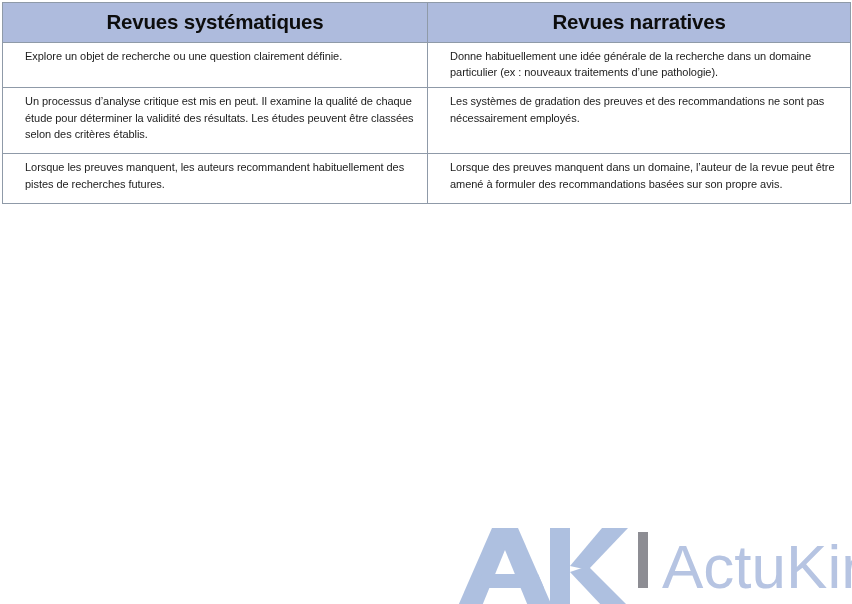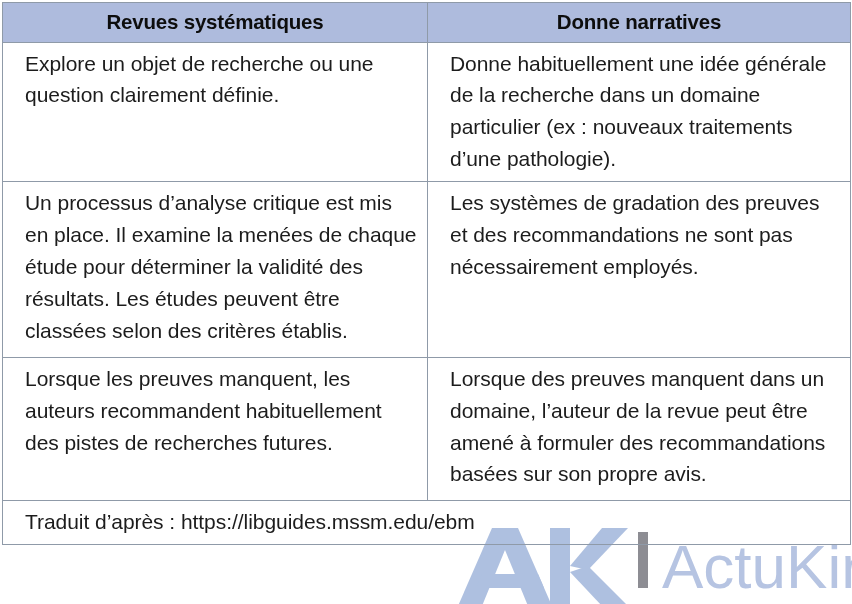--- a/index.html
+++ b/index.html
@@ -62,21 +62,21 @@
     text-align: center;
     font-weight: bold;
     font-size: 20.5px;
     line-height: 1.15;
     letter-spacing: -0.2px;
     padding: 7px 6px 8px 6px;
     color: #0d0d0d;
   }
 
   .cmp-table tbody td {
-    font-size: 21px;
+    font-size: 11px;
     line-height: 1.52;
     color: #1c1c1c;
     letter-spacing: -0.05px;
     padding-left: 22px;
   }
 
   .cmp-table tbody td.tall-pad { padding-bottom: 10px; }
 
   .footer-cell {
     font-size: 16.2px;
@@ -109,56 +109,53 @@
 
   <table class="cmp-table">
     <colgroup>
       <col class="c1">
       <col class="c2">
     </colgroup>
 
     <thead>
       <tr>
         <th>Revues systématiques</th>
-        <th>Donne narratives</th>
+        <th>Revues narratives</th>
       </tr>
     </thead>
 
     <tbody>
 
       <tr>
         <td>
           <p class="cell-text">Explore un objet de recherche ou une question clairement définie.</p>
         </td>
         <td>
           <p class="cell-text">Donne habituellement une idée générale de la recherche dans un domaine particulier (ex : nouveaux traitements d’une pathologie).</p>
         </td>
       </tr>
 
 
 
       <tr>
         <td class="tall-pad">
-          <p class="cell-text">Un processus d’analyse critique est mis en place. Il examine la menées de chaque étude pour déterminer la validité des résultats. Les études peuvent être classées selon des critères établis.</p>
+          <p class="cell-text">Un processus d’analyse critique est mis en peut. Il examine la qualité de chaque étude pour déterminer la validité des résultats. Les études peuvent être classées selon des critères établis.</p>
         </td>
         <td class="tall-pad">
           <p class="cell-text">Les systèmes de gradation des preuves et des recommandations ne sont pas nécessairement employés.</p>
         </td>
       </tr>
 
 
       <tr>
         <td class="tall-pad">
           <p class="cell-text">Lorsque les preuves manquent, les auteurs recommandent habituellement des pistes de recherches futures.</p>
         </td>
         <td class="tall-pad">
           <p class="cell-text">Lorsque des preuves manquent dans un domaine, l’auteur de la revue peut être amené à formuler des recommandations basées sur son propre avis.</p>
         </td>
       </tr>
 
-      <tr>
-        <td class="footer-cell" colspan="2">Traduit d’après : https://libguides.mssm.edu/ebm</td>
-      </tr>
 
     </tbody>
   </table>
 
 </div>
 
 </body></html>

